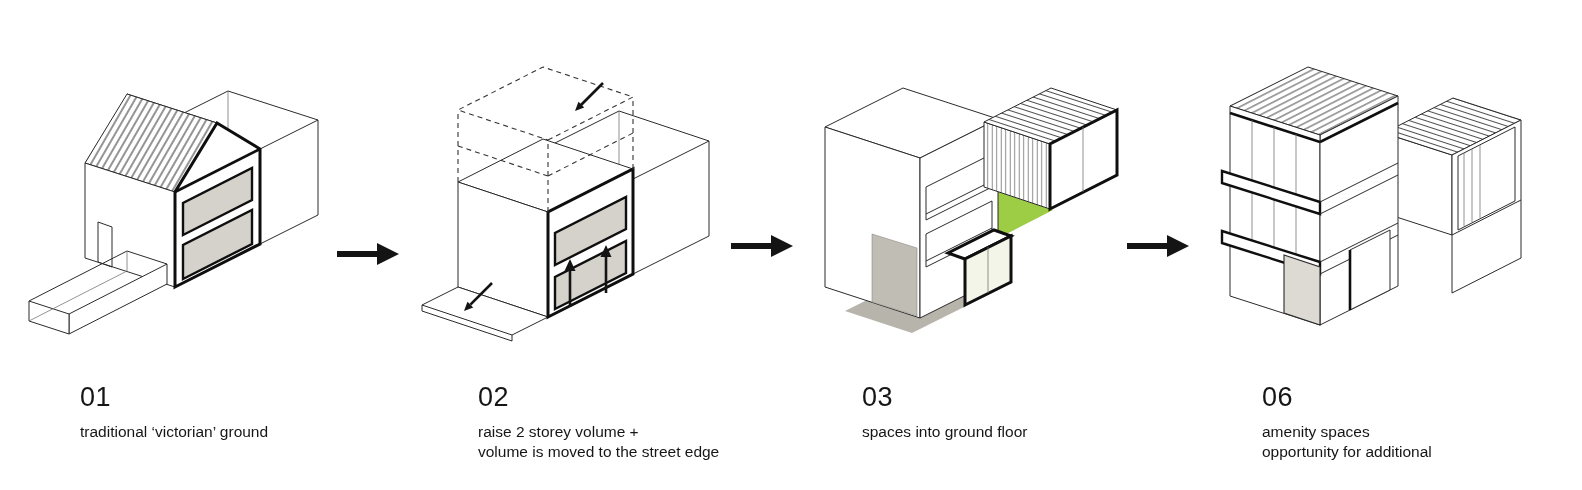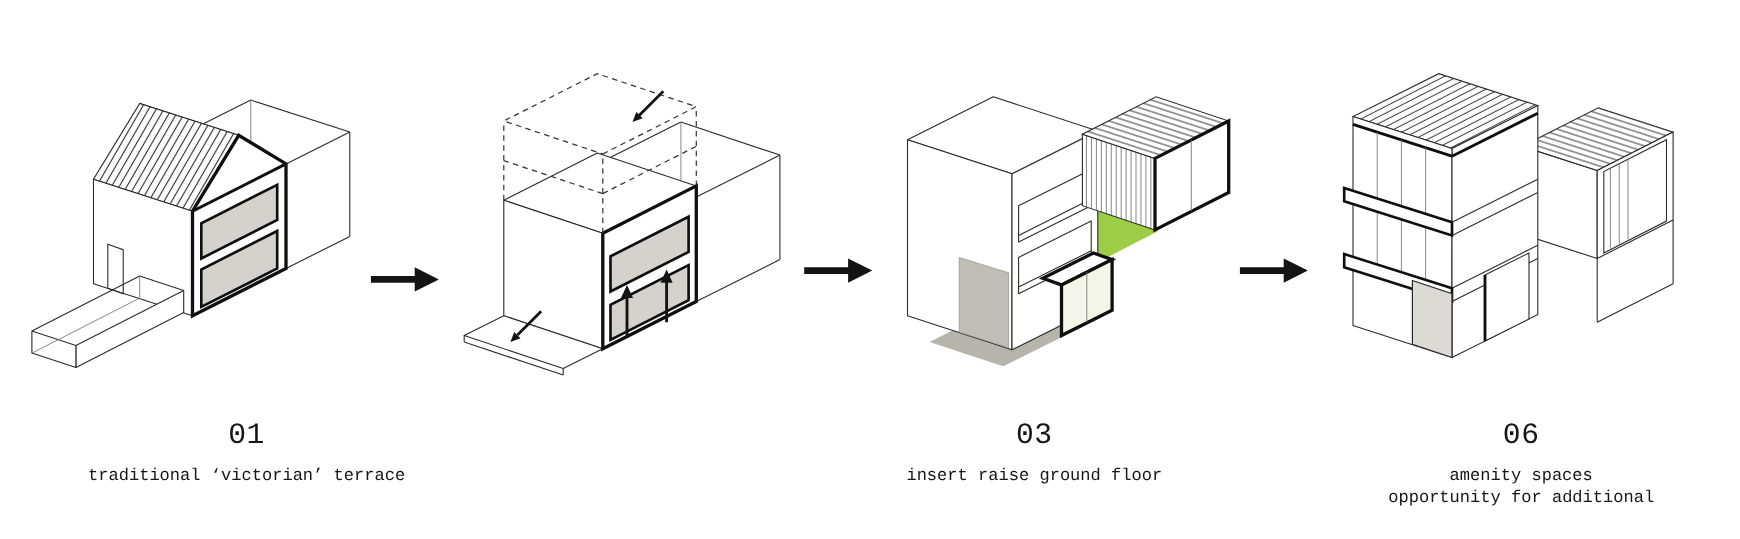--- a/index.html
+++ b/index.html
@@ -1,21 +1,21 @@
 <!DOCTYPE html>
 <html style="--line: #1d1d1d; --section-fill: #d4d2ca; --ground-gray: #b7b4ac; --entrance-gray: #c0bdb5; --courtyard-green: #9ccd44; --paper: #ffffff;"><head>
 <meta charset="utf-8">
 <style>
   :root{
     --line:#1d1d1d; --section-fill:#d4d2ca; --ground-gray:#b7b4ac;
     --entrance-gray:#c0bdb5; --courtyard-green:#9ccd44; --paper:#ffffff;
   }
   html,body{margin:0;padding:0;background:var(--paper);}
   .canvas{position:relative;width:1582px;height:466px;background:var(--paper);
-    overflow:hidden;font-family:Liberation Mono, monospace;text-align:center;}
+    overflow:hidden;font-family:Liberation Sans, sans-serif;}
   .ill{position:absolute;}
   .caption{position:absolute;top:384px;color:#161616;}
   .num{font-size:27px;line-height:1;margin-bottom:11px;letter-spacing:.5px;}
   .cline{font-size:15.5px;line-height:1.32;}
   .arrowbox{position:absolute;width:62px;height:30px;}
   
   .face{fill:#fff;stroke:#2b2b2b;stroke-width:1;stroke-linejoin:round;}
   .ln{stroke:#2b2b2b;stroke-width:1;fill:none;}
   .ln-lt{stroke:#6f6f6f;stroke-width:.75;fill:none;}
   .thick{fill:#fff;stroke:#0f0f0f;stroke-width:3;stroke-linejoin:miter;}
@@ -227,26 +227,31 @@
       </svg>
   </div>
   <div class="arrowbox" style="left:1127px;top:231px">
     <svg width="62" height="30" viewBox="0 0 62 30">
         <polygon class="blk" points="0,12 40,12 40,4 62,15 40,26 40,18 0,18"></polygon>
       </svg>
   </div>
 
   <div class="caption" style="left:80px">
     <div class="num">01</div>
-    <div class="cline">traditional ‘victorian’ terrace</div>
+    <div class="cline">traditional ‘victorian’ ground</div>
     <div class="cline"></div>
   </div>
-  <div class="caption" style="left:824px">
+  <div class="caption" style="left:478px">
+    <div class="num">02</div>
+    <div class="cline">raise 2 storey volume  +</div>
+    <div class="cline">volume is moved to the street edge</div>
+  </div>
+  <div class="caption" style="left:862px">
     <div class="num">03</div>
-    <div class="cline">insert raise ground floor</div>
+    <div class="cline">spaces into ground floor</div>
     <div class="cline"></div>
   </div>
   <div class="caption" style="left:1262px">
     <div class="num">06</div>
     <div class="cline">amenity spaces</div>
     <div class="cline">opportunity for additional</div>
   </div>
 
   <div class="smudge" style="left:300px;top:480px;width:740px;height:5px"></div>
   <div class="smudge" style="left:1100px;top:484px;width:420px;height:4px;opacity:.22"></div>

